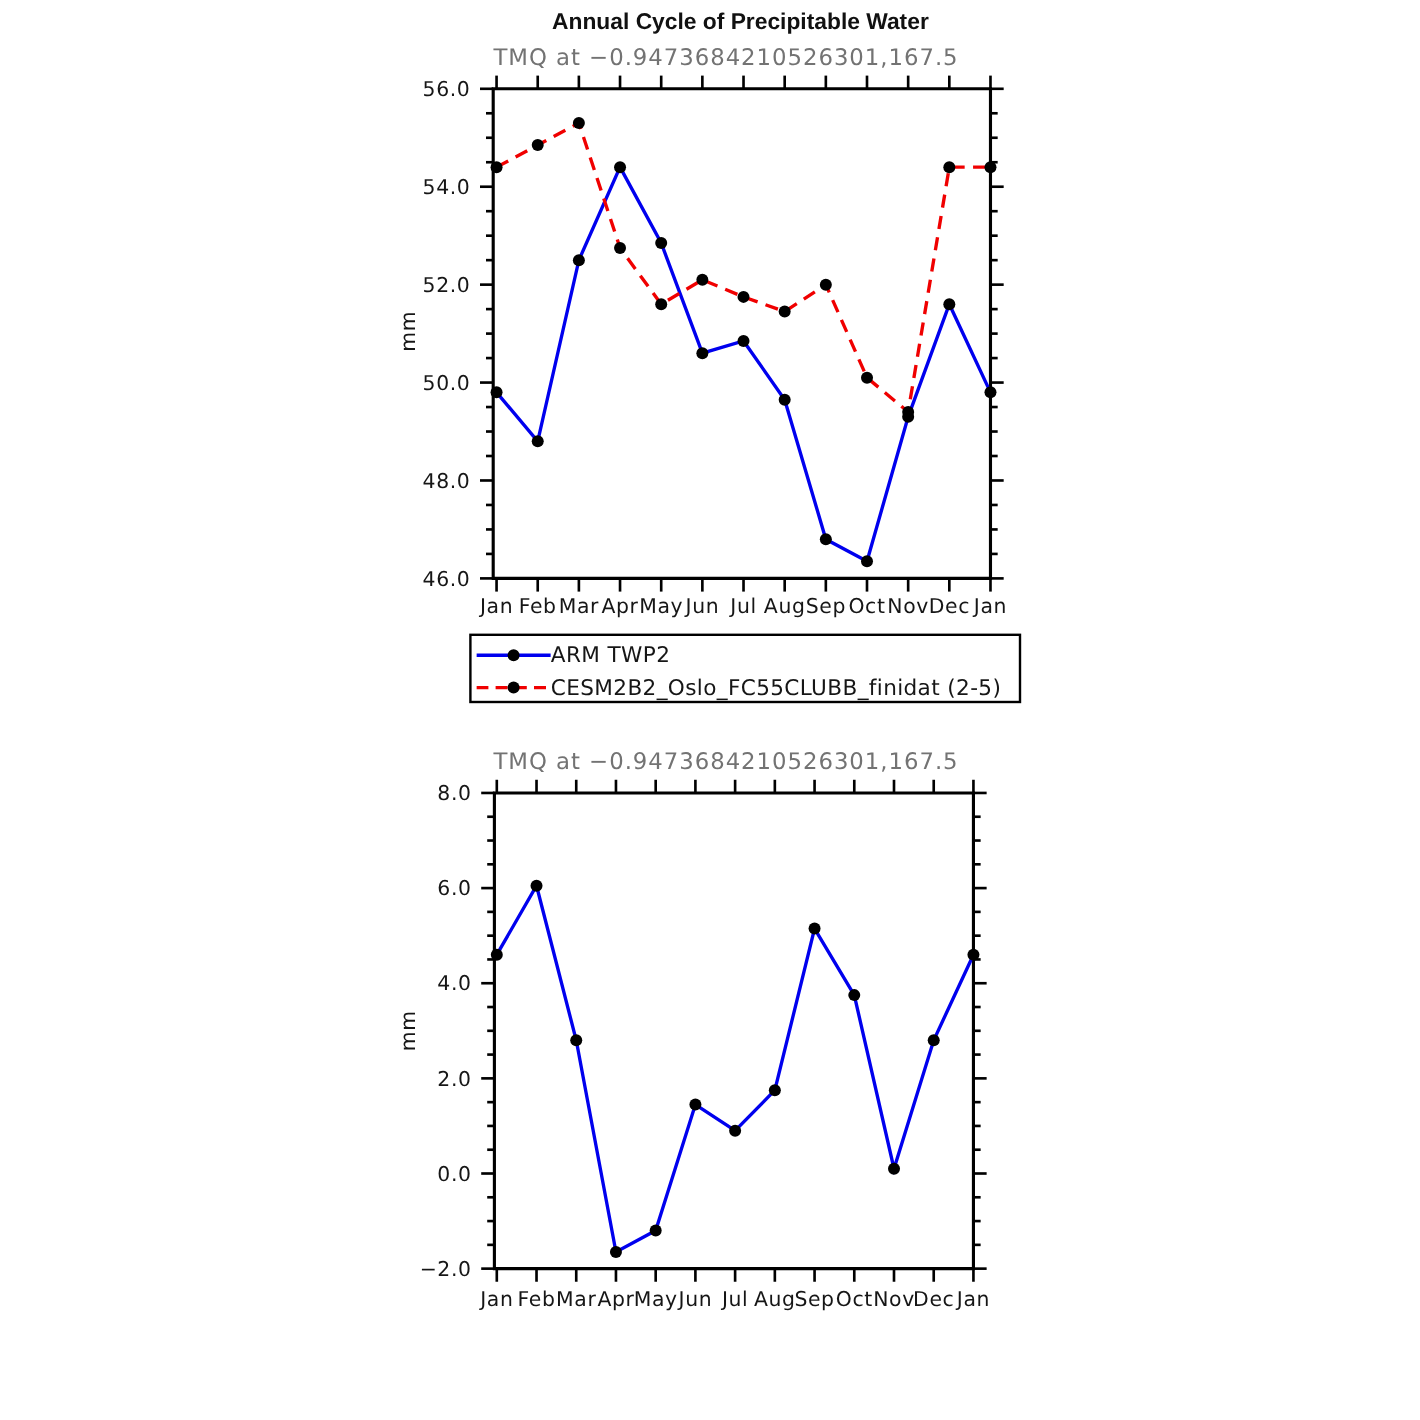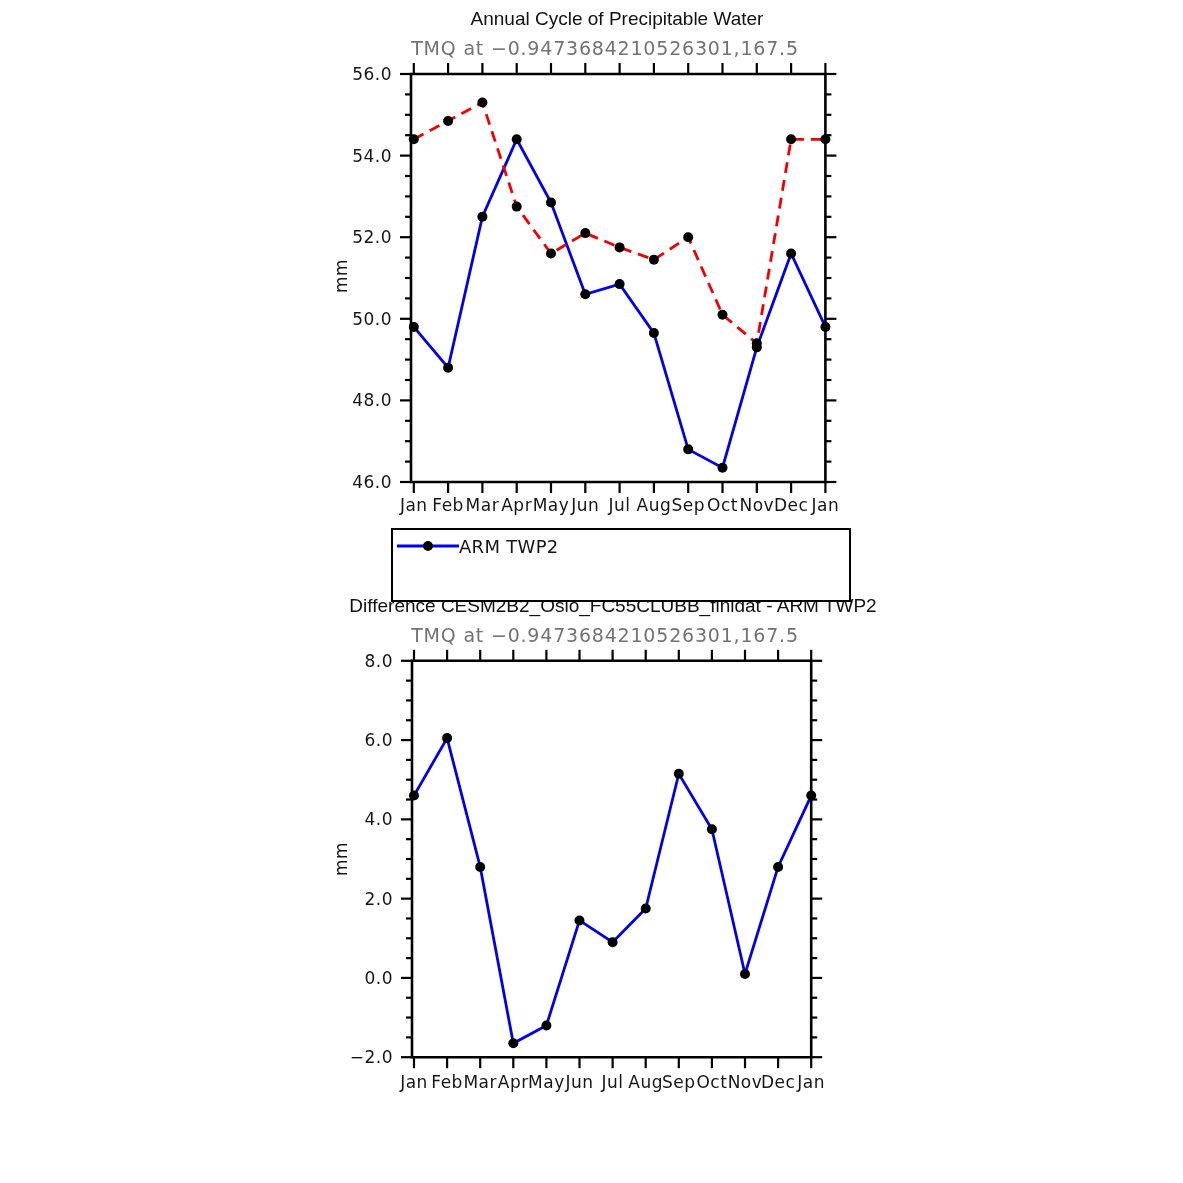--- a/index.html
+++ b/index.html
@@ -1,40 +1,39 @@
 <!DOCTYPE html>
 <html><head>
 <meta charset="utf-8">
 <style>
   html,body{margin:0;padding:0;background:#fff;}
   .screen{position:relative;width:1183px;height:1183px;background:#ffffff;overflow:hidden;
           font-family:"DejaVu Sans",sans-serif;color:#000;}
   .abs{position:absolute;}
   .ctitle{position:absolute;transform:translateX(-50%);white-space:nowrap;
-          font-family:"Liberation Sans",sans-serif;font-weight:normal;font-size:19px;color:#111;}
+          font-family:"Liberation Sans",sans-serif;font-weight:bold;font-size:19px;color:#111;}
   .csub{position:absolute;transform:translateX(-50%);white-space:nowrap;
         font-family:"DejaVu Sans",sans-serif;font-size:19px;letter-spacing:0.8px;color:#737373;}
   .ylab{position:absolute;transform:translate(-50%,-50%) rotate(-90deg);
         font-family:"DejaVu Sans",sans-serif;font-size:17px;letter-spacing:0.5px;color:#161616;}
   .legend{position:absolute;border:2px solid #000;background:#fff;box-sizing:border-box;}
   .lrow{position:absolute;left:4px;height:22px;display:flex;align-items:center;white-space:nowrap;}
   .lrow svg{flex:0 0 auto;display:block;}
   .ltext{font-family:"DejaVu Sans",sans-serif;font-size:18px;letter-spacing:0.3px;color:#161616;}
   svg text{font-family:"DejaVu Sans",sans-serif;fill:#161616;letter-spacing:0.5px;}
 </style>
 </head>
 <body>
 
 <div class="screen">
 
   <div class="ctitle" style="left:617px;top:8px">Annual Cycle of Precipitable Water</div>
   <div class="csub" style="left:605px;top:37px">TMQ at −0.9473684210526301,167.5</div>
   <div class="ylab" style="left:341px;top:276px">mm</div>
 
-  <div class="ctitle" style="left:613px;top:595px">Difference CESM2B2_Oslo_FC55CLUBB_finidat - ARM TWP2</div>
   <div class="csub" style="left:605px;top:624px">TMQ at −0.9473684210526301,167.5</div>
   <div class="ylab" style="left:341px;top:859px">mm</div>
 
   <svg id="chart-svg" class="abs" style="left:0;top:0" width="1183" height="1183" viewBox="0 0 1183 1183">
     <g id="g-top">
         <path d="M 411 74 H 825.4 V 482 H 411 Z" fill="none" stroke="#000000" stroke-width="2.6"></path>
         <line x1="413.8" y1="482" x2="413.8" y2="493" stroke="#000000" stroke-width="2.2"></line>
         <line x1="413.8" y1="74" x2="413.8" y2="63" stroke="#000000" stroke-width="2.2"></line>
         <text x="413.8" y="511" text-anchor="middle" font-size="17">Jan</text>
         <line x1="448.1" y1="482" x2="448.1" y2="493" stroke="#000000" stroke-width="2.2"></line>
@@ -249,23 +248,30 @@
         <circle cx="612.6" cy="942.244" r="5" fill="#000000"></circle>
         <circle cx="645.7" cy="908.55" r="5" fill="#000000"></circle>
         <circle cx="678.8" cy="773.774" r="5" fill="#000000"></circle>
         <circle cx="711.9000000000001" cy="829.27" r="5" fill="#000000"></circle>
         <circle cx="745" cy="973.956" r="5" fill="#000000"></circle>
         <circle cx="778.1" cy="866.928" r="5" fill="#000000"></circle>
         <circle cx="811.2" cy="795.576" r="5" fill="#000000"></circle>
       </g>
   </svg>
 
-  <div class="legend" style="left:391px;top:528px;width:460px;height:74px">
+  <div class="legend" style="left:391px;top:528px;width:460px;height:58px">
     <div class="lrow" style="top:5px">
       <svg width="62" height="14">
         <line id="leg-line-0" x1="0" y1="7" x2="62" y2="7" stroke="#0000ee" stroke-width="2.8"></line>
         <circle id="leg-dot-0" cx="31" cy="7" r="5" fill="#000000"></circle>
       </svg>
       <span class="ltext">ARM TWP2</span>
     </div>
+    <div class="lrow" style="top:32px">
+      <svg width="62" height="14">
+        <line id="leg-line-1" x1="0" y1="7" x2="62" y2="7" stroke="#f00000" stroke-width="2.8" stroke-dasharray="10 6"></line>
+        <circle id="leg-dot-1" cx="31" cy="7" r="5" fill="#000000"></circle>
+      </svg>
+      <span class="ltext">CESM2B2_Oslo_FC55CLUBB_finidat (2-5)</span>
+    </div>
   </div>
 
 </div>
 
 </body></html>

